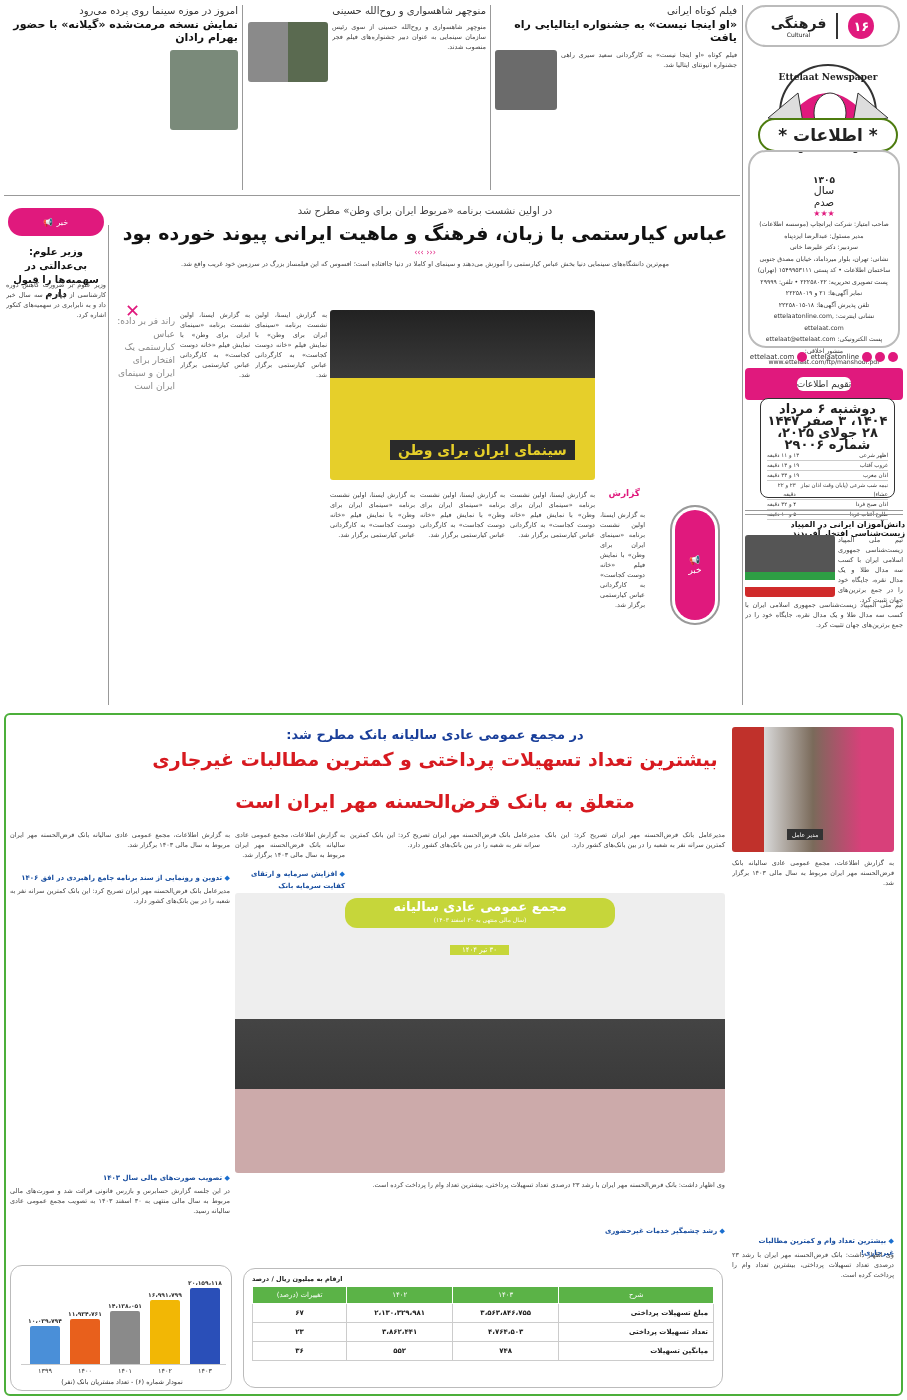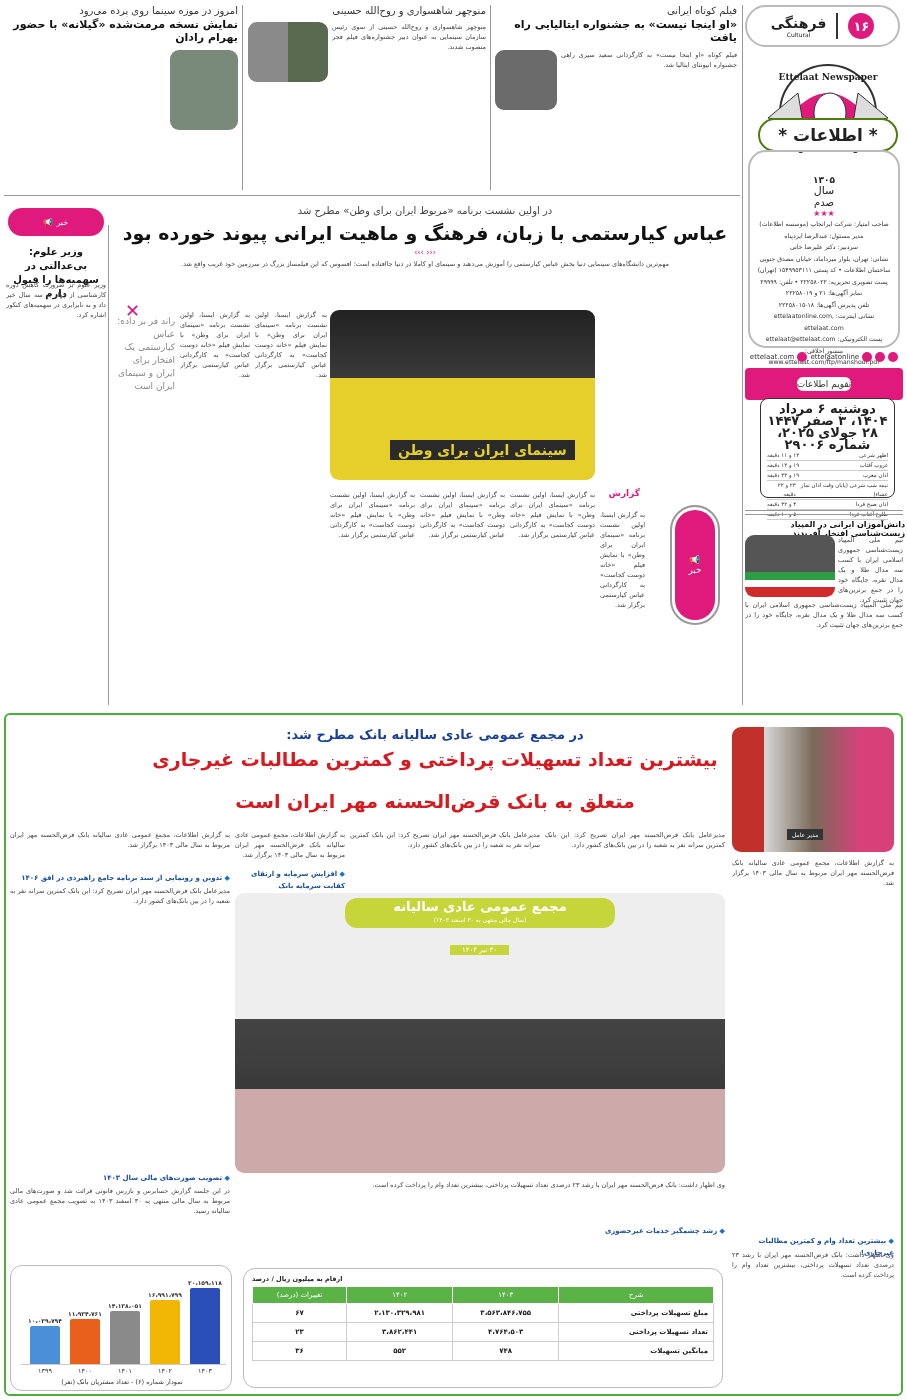--- a/index.html
+++ b/index.html
@@ -3,21 +3,21 @@
 <meta charset="utf-8">
 <style>
 *{box-sizing:border-box;margin:0;padding:0}
 body{width:907px;height:1400px;background:#fff;font-family:"DejaVu Sans",sans-serif;color:#222;position:relative;overflow:hidden;direction:rtl}
 .abs{position:absolute}
 .txt{font-size:6.5px;line-height:10px;color:#444;text-align:justify}
 .kicker{font-size:10px;color:#333;text-align:right}
 .hl{font-weight:bold;color:#111}
 .vline{position:absolute;width:1px;background:#999}
 .hline{position:absolute;height:1px;background:#999}
-.photo{position:absolute;background:#6b6b6b;border-radius:9px;overflow:hidden}
+.photo{position:absolute;background:#6b6b6b;border-radius:3px;overflow:hidden}
 .pink{color:#e0197d}
 
 .section-pill{position:absolute;left:745px;top:5px;width:155px;height:42px;border:2px solid #bbb;border-radius:22px;display:flex;align-items:center;justify-content:center;gap:10px}
 .page-num{width:26px;height:26px;border-radius:50%;background:#e0197d;color:#fff;font-weight:bold;font-size:13px;display:flex;align-items:center;justify-content:center}
 .logo{position:absolute;left:758px;top:58px;width:140px;height:140px}
 .info-box{position:absolute;left:748px;top:150px;width:152px;height:198px;border:2px solid #bbb;border-radius:18px;padding:6px;text-align:center}
 .info-box .line{font-size:6.2px;line-height:11.5px;color:#333}
 .social{position:absolute;left:748px;top:352px;width:152px;font-size:7px;text-align:center;color:#333;display:flex;gap:3px;justify-content:center;align-items:center}
 .dot{width:10px;height:10px;border-radius:50%;background:#e0197d;display:inline-block}
 .cal-banner{position:absolute;left:745px;top:368px;width:158px;height:32px;background:#e0197d;border-radius:4px;display:flex;align-items:center;justify-content:center}

